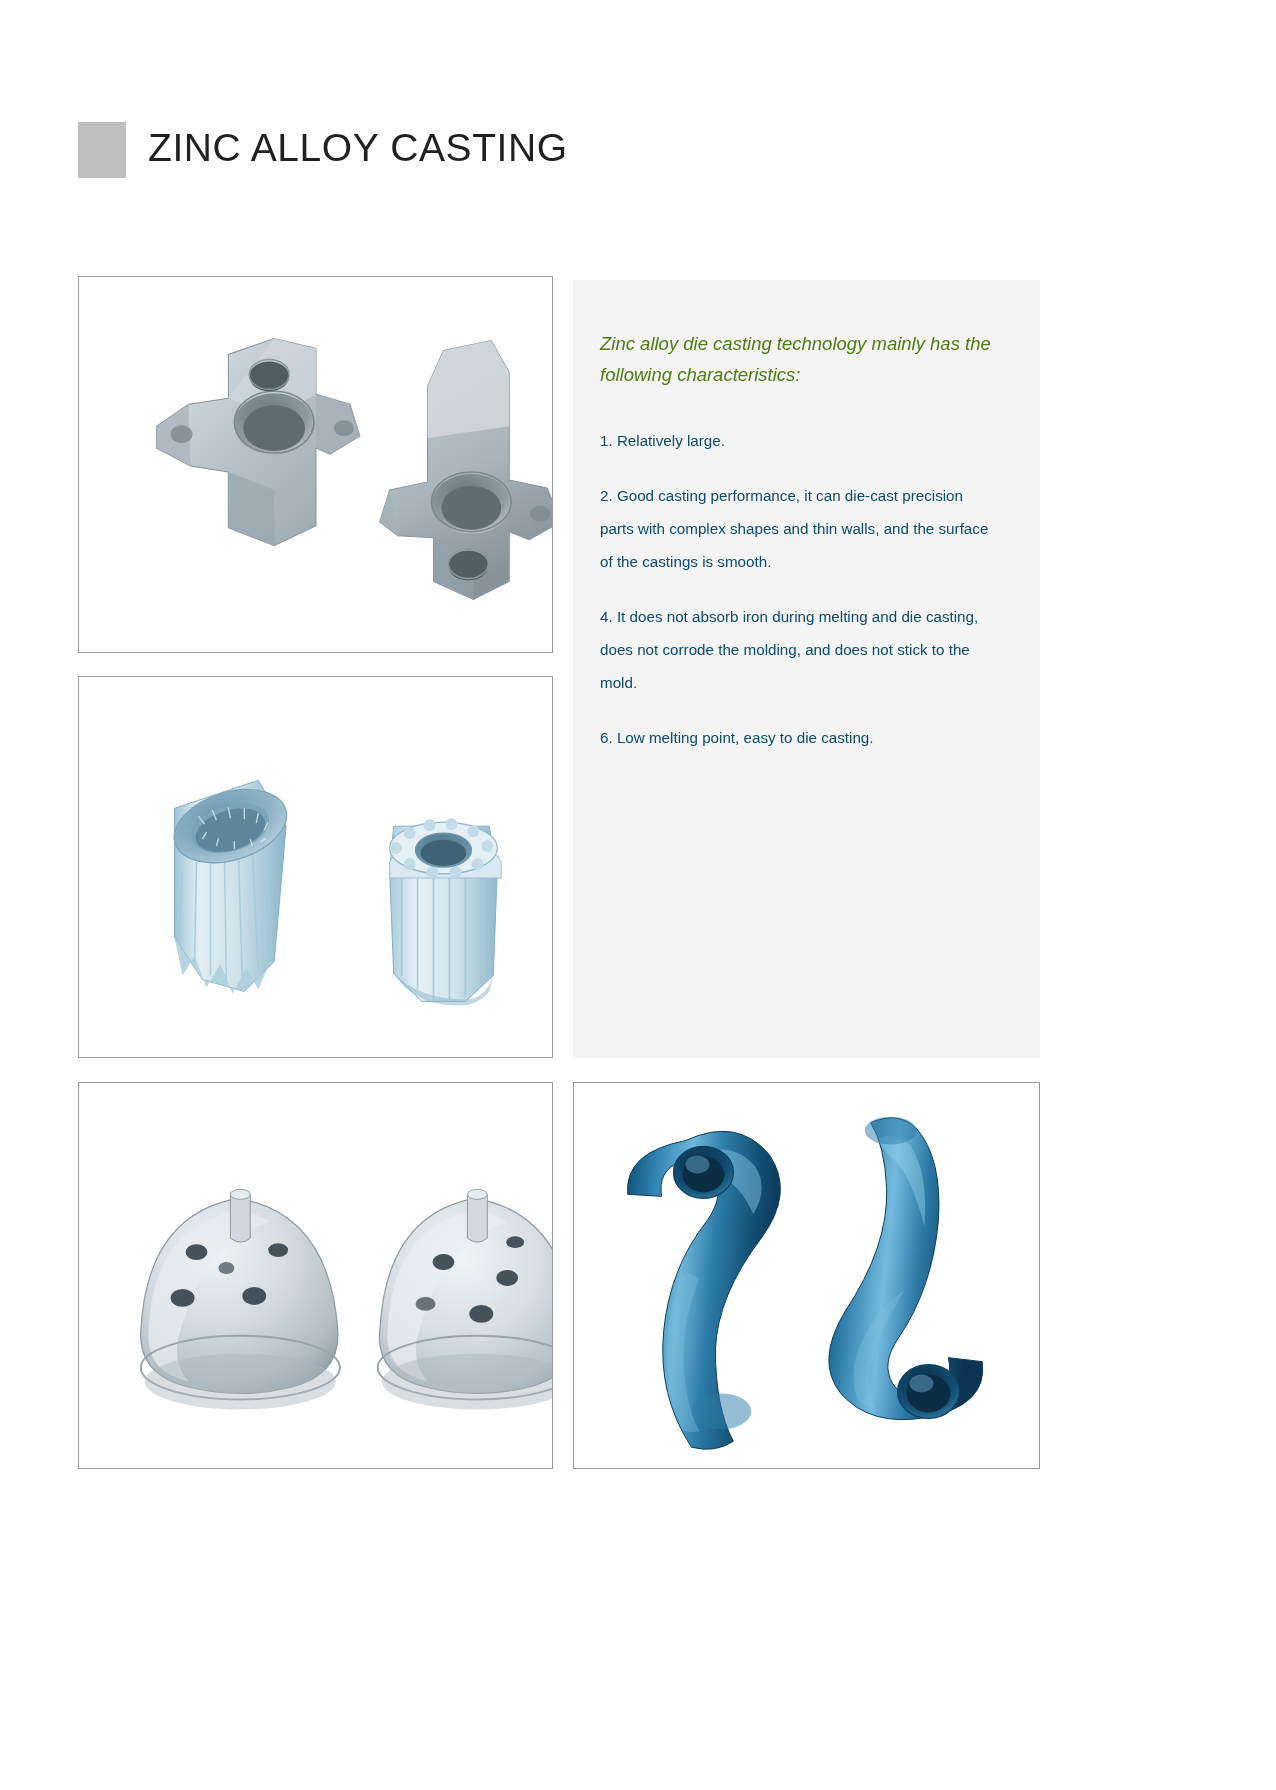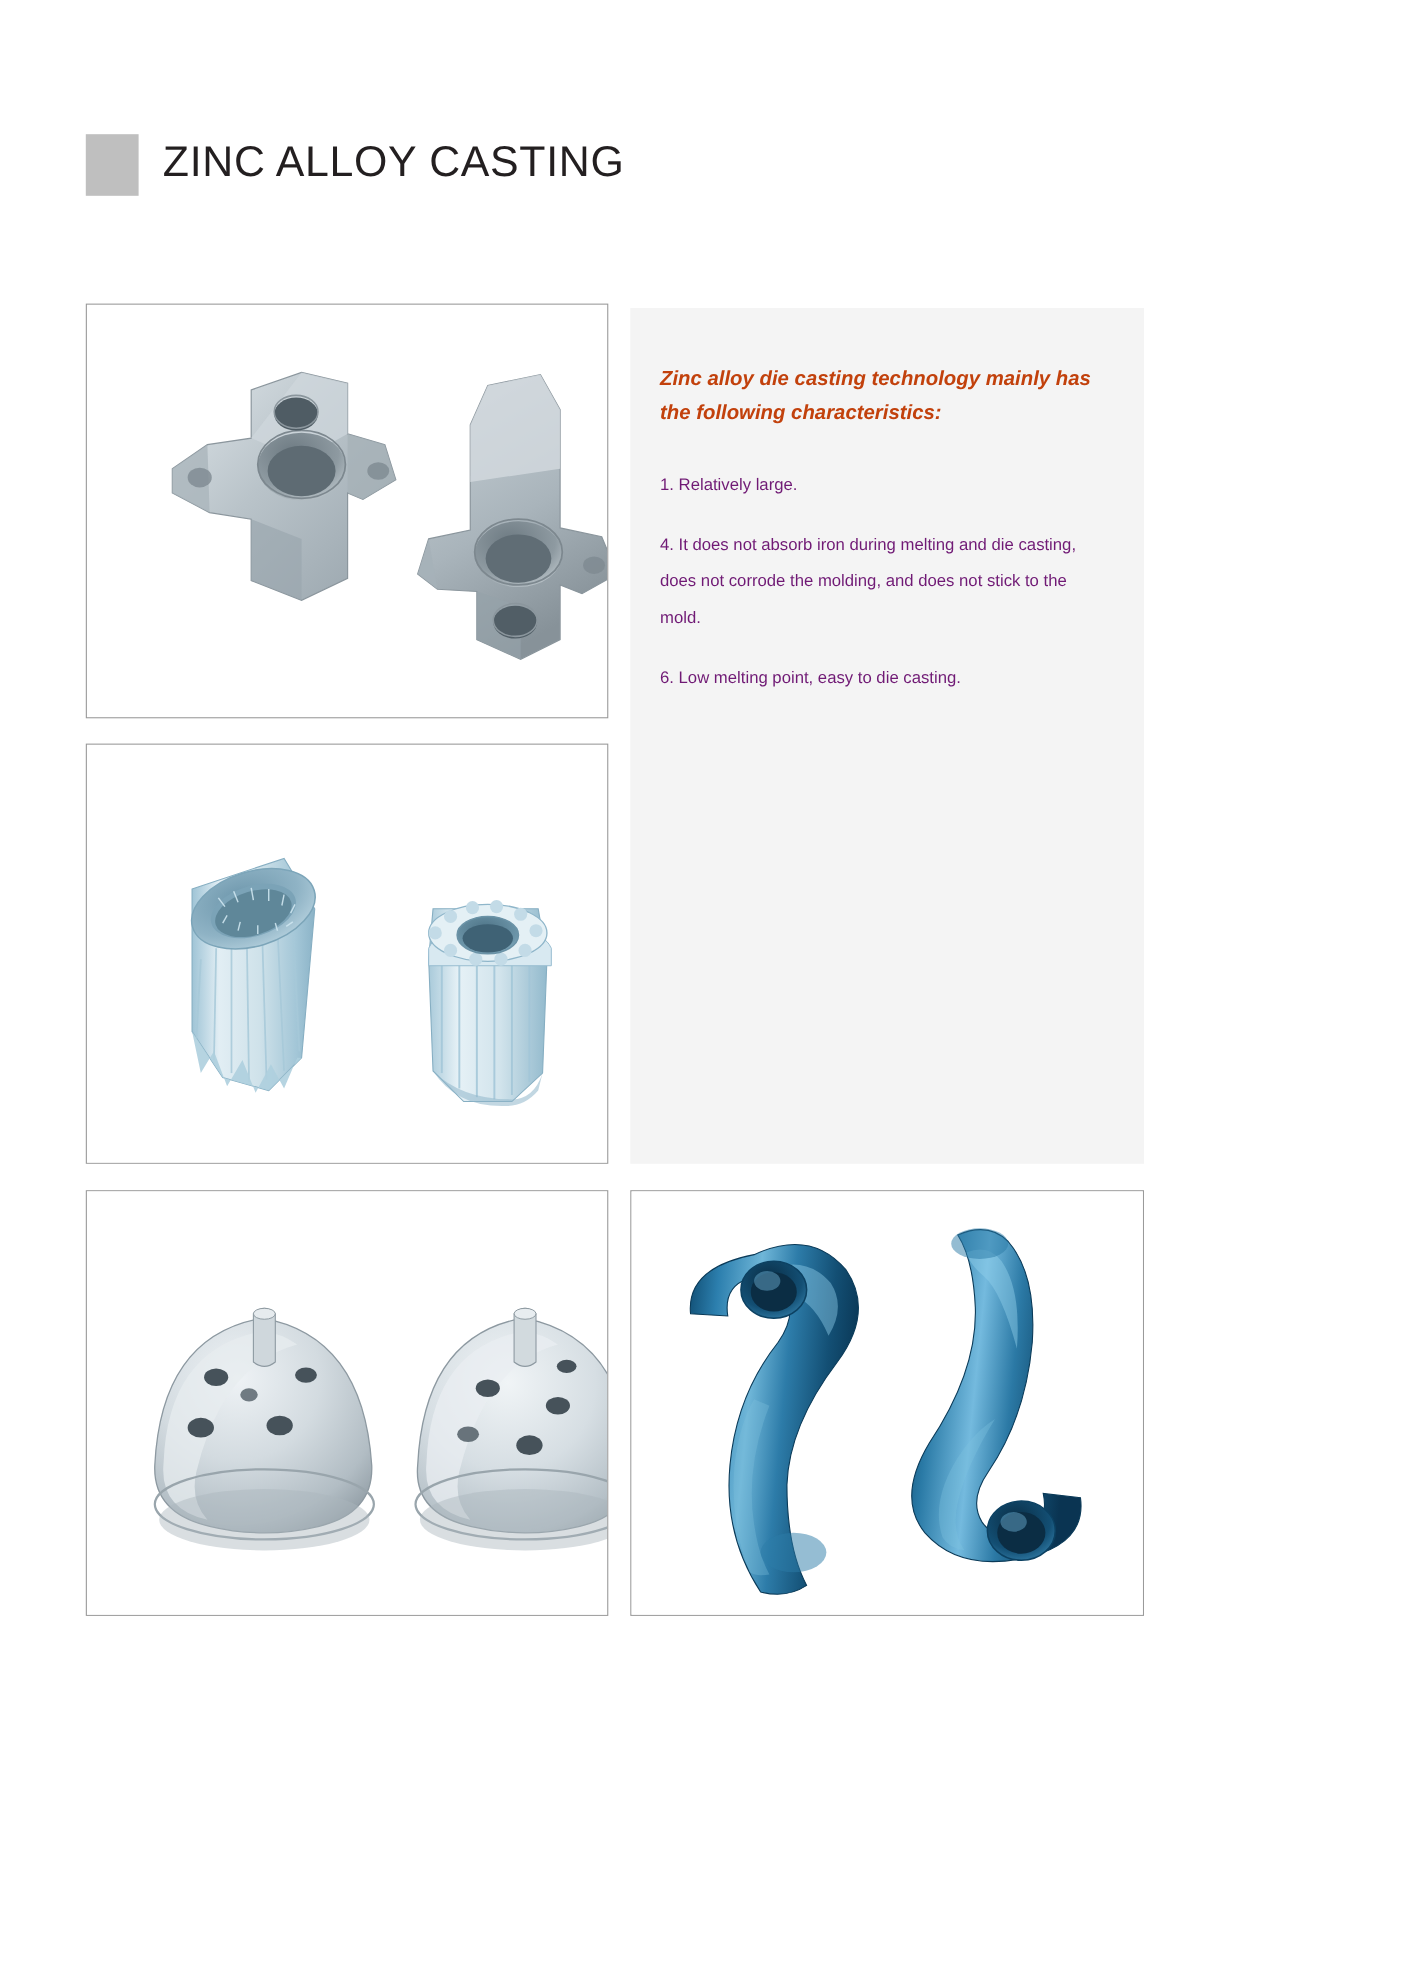--- a/index.html
+++ b/index.html
@@ -72,31 +72,31 @@
     top: 280px;
     width: 467px;
     height: 778px;
     background: #f4f4f4;
     box-sizing: border-box;
     padding: 48px 36px 0 27px;
   }
   .panel-heading {
     font-size: 18.5px;
     font-style: italic;
-    font-weight: 700;
+    font-weight: 400;
     line-height: 31px;
-    color: #c2410c;
+    color: #4d7c0f;
     margin: 0 0 34px 0;
     max-width: 412px;
   }
   .panel-list { margin: 0; padding: 0; list-style: none; }
   .panel-item {
     font-size: 15.2px;
     line-height: 33px;
-    color: #701a75;
+    color: #0c4a6e;
     margin: 0 0 22px 0;
     max-width: 400px;
   }
   .panel-item:last-child { margin-bottom: 0; }
 </style>
 </head>
 <body>
 
 <div class="page">
 
@@ -325,20 +325,21 @@
           <ellipse cx="348" cy="222" rx="10" ry="7" fill="#5a666e" opacity="0.9"></ellipse>
         </g>
       </svg>
     </div>
   </div>
 
   <div class="text-panel">
     <p class="panel-heading">Zinc alloy die casting technology mainly has the following characteristics:</p>
     <ul class="panel-list">
       <li class="panel-item">1. Relatively large.</li>
+      <li class="panel-item">2. Good casting performance, it can die-cast precision parts with complex shapes and thin walls, and the surface of the castings is smooth.</li>
       <li class="panel-item">4. It does not absorb iron during melting and die casting, does not corrode the molding, and does not stick to the mold.</li>
       <li class="panel-item">6. Low melting point, easy to die casting.</li>
     </ul>
   </div>
 
   <div class="frame frame-4">
     <div class="photo">
       <svg viewBox="0 0 467 387" preserveAspectRatio="xMidYMid slice" aria-hidden="true">
         <defs>
           <linearGradient id="lev1" x1="0" y1="0" x2="1" y2="0.2">

